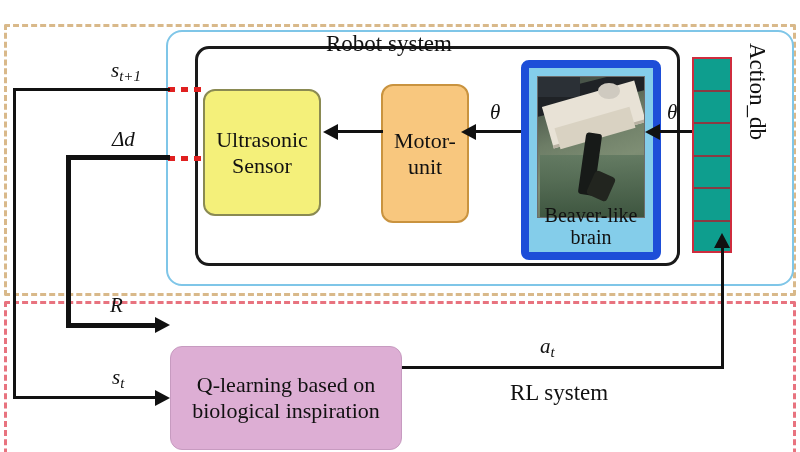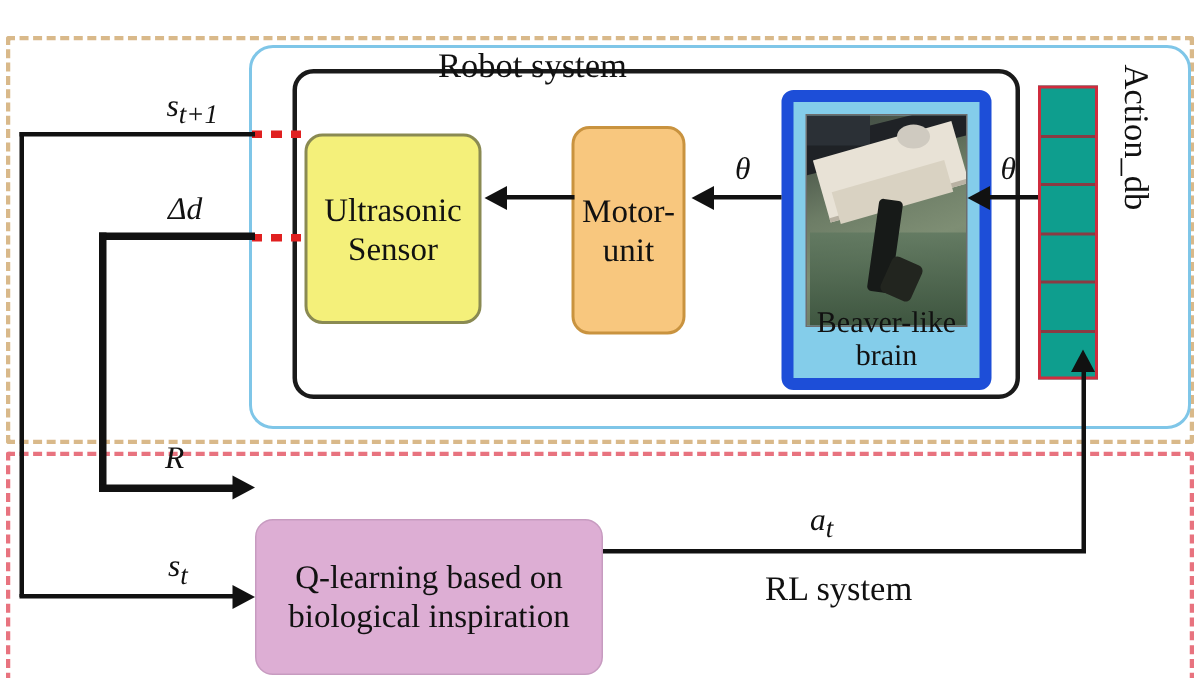--- a/index.html
+++ b/index.html
@@ -79,46 +79,46 @@
   .ln-thick{background:#111;position:absolute;}
   .arrow-l{position:absolute;width:0;height:0;border-top:8px solid transparent;border-bottom:8px solid transparent;border-right:15px solid #111;}
   .arrow-r{position:absolute;width:0;height:0;border-top:8px solid transparent;border-bottom:8px solid transparent;border-left:15px solid #111;}
   .arrow-u{position:absolute;width:0;height:0;border-left:8px solid transparent;border-right:8px solid transparent;border-bottom:15px solid #111;}
 
   .reddash{position:absolute;height:5px;
     background:repeating-linear-gradient(90deg,#e02020 0 7px,transparent 7px 13px);}
 
   .lbl{position:absolute;font-size:21px;color:#111;white-space:nowrap;}
   .lbl i{font-style:italic;}
-  .sub{font-size:18px;vertical-align:-0.28em;font-style:italic;}
+  .sub{font-size:15px;vertical-align:-0.28em;font-style:italic;}
   .title{position:absolute;font-size:23px;color:#111;white-space:nowrap;}
 </style>
 </head>
 <body>
 
 <div id="stage">
 
   <div class="abs dash-tan" style="left:4px;top:4px;width:786px;height:266px;"></div>
 
   <div class="abs dash-pink" style="left:4px;top:281px;width:786px;height:166px;"></div>
 
   <div class="abs blue-round" style="left:166px;top:10px;width:624px;height:252px;"></div>
 
   <div class="abs black-round" style="left:195px;top:26px;width:479px;height:214px;"></div>
 
-  <div class="title" style="left:292px;top:31px;">Robot system</div>
+  <div class="title" style="left:326px;top:31px;">Robot system</div>
 
   <div class="abs box box-yellow" style="left:203px;top:69px;width:118px;height:127px;">
     <div>
       <span>Ultrasonic</span><br>
       <span>Sensor</span>
     </div>
   </div>
 
-  <div class="abs box box-orange" style="left:381px;top:64px;width:76px;height:139px;">
+  <div class="abs box box-orange" style="left:381px;top:64px;width:88px;height:139px;">
     <div>
       <span>Motor-</span><br>
       <span>unit</span>
     </div>
   </div>
 
   <div class="abs box-blue" style="left:521px;top:40px;width:124px;height:184px;position:absolute;">
     <div class="photo">
       <div class="pf6"></div>
         <div class="pf1"></div>

